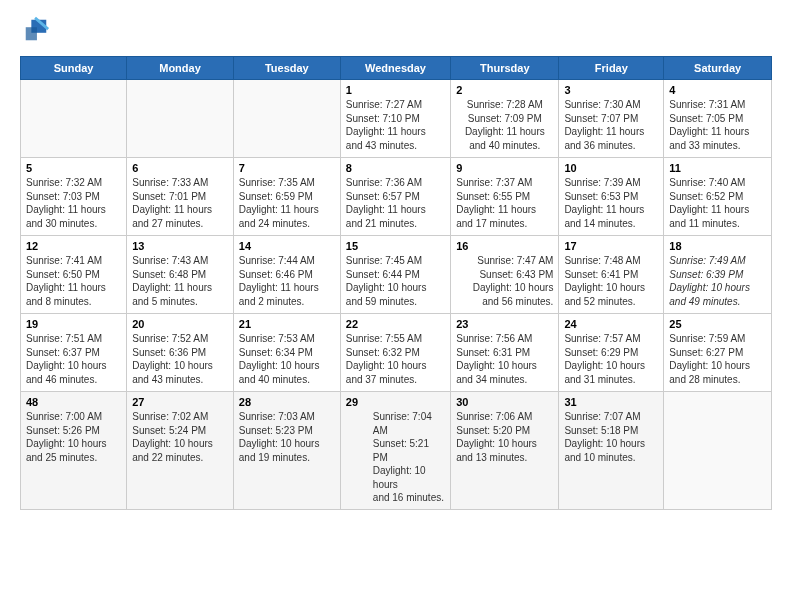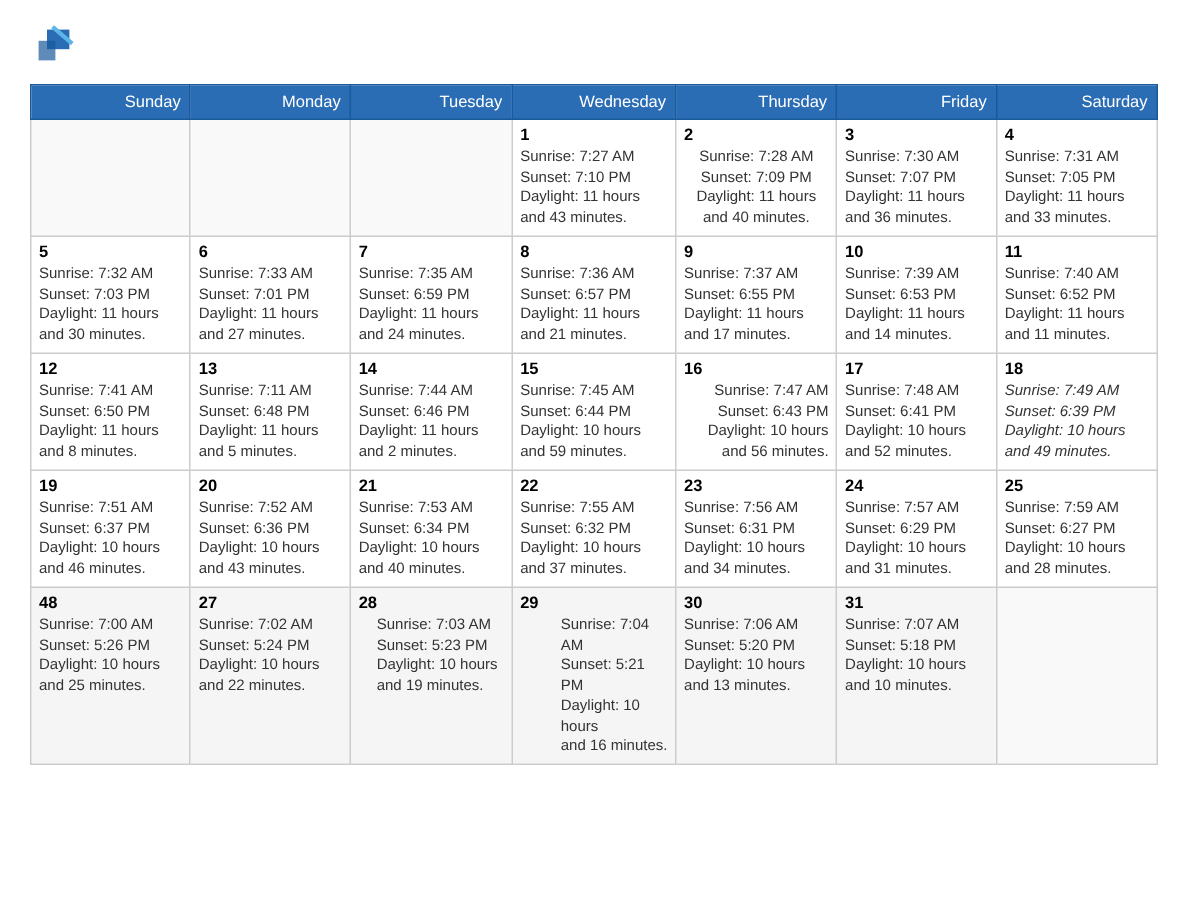--- a/index.html
+++ b/index.html
@@ -50,23 +50,23 @@
     }
     .calendar {
       width: 100%;
       border-collapse: collapse;
       border: 1px solid #ccc;
       font-size: 10.5px;
     }
     .calendar thead tr th {
       background: #2a6db5;
       color: #fff;
-      text-align: right;
-      padding: 5px 6px;
-      font-weight: normal;
+      text-align: center;
+      padding: 5px 19px;
+      font-weight: bold;
       font-size: 11px;
       border: 1px solid #1a5a9a;
     }
     .calendar tbody tr td {
       border: 1px solid #ccc;
       vertical-align: top;
       padding: 4px 5px;
       width: 113px;
       min-height: 70px;
       height: 78px;
@@ -216,21 +216,21 @@
         <tr>
           <td>
             <span class="day-number">12</span>
             <div class="day-info" style="white-space: pre-line;">Sunrise: 7:41 AM
 Sunset: 6:50 PM
 Daylight: 11 hours
 and 8 minutes.</div>
           </td>
           <td>
             <span class="day-number">13</span>
-            <div class="day-info" style="white-space: pre-line;">Sunrise: 7:11 AM
+            <div class="day-info" style="white-space: pre-line;">Sunrise: 7:43 AM
 Sunset: 6:48 PM
 Daylight: 11 hours
 and 5 minutes.</div>
           </td>
           <td>
             <span class="day-number">14</span>
             <div class="day-info" style="white-space: pre-line;">Sunrise: 7:44 AM
 Sunset: 6:46 PM
 Daylight: 11 hours
 and 2 minutes.</div>
@@ -325,21 +325,21 @@
           </td>
           <td>
             <span class="day-number">27</span>
             <div class="day-info" style="white-space: pre-line;">Sunrise: 7:02 AM
 Sunset: 5:24 PM
 Daylight: 10 hours
 and 22 minutes.</div>
           </td>
           <td>
             <span class="day-number">28</span>
-            <div class="day-info" style="white-space: pre-line; margin-left: 12px;">Sunrise: 7:03 AM
+            <div class="day-info" style="white-space: pre-line;">Sunrise: 7:03 AM
 Sunset: 5:23 PM
 Daylight: 10 hours
 and 19 minutes.</div>
           </td>
           <td>
             <span class="day-number">29</span>
             <div class="day-info" style="white-space: pre-line; margin-left: 27px;">Sunrise: 7:04 AM
 Sunset: 5:21 PM
 Daylight: 10 hours
 and 16 minutes.</div>

